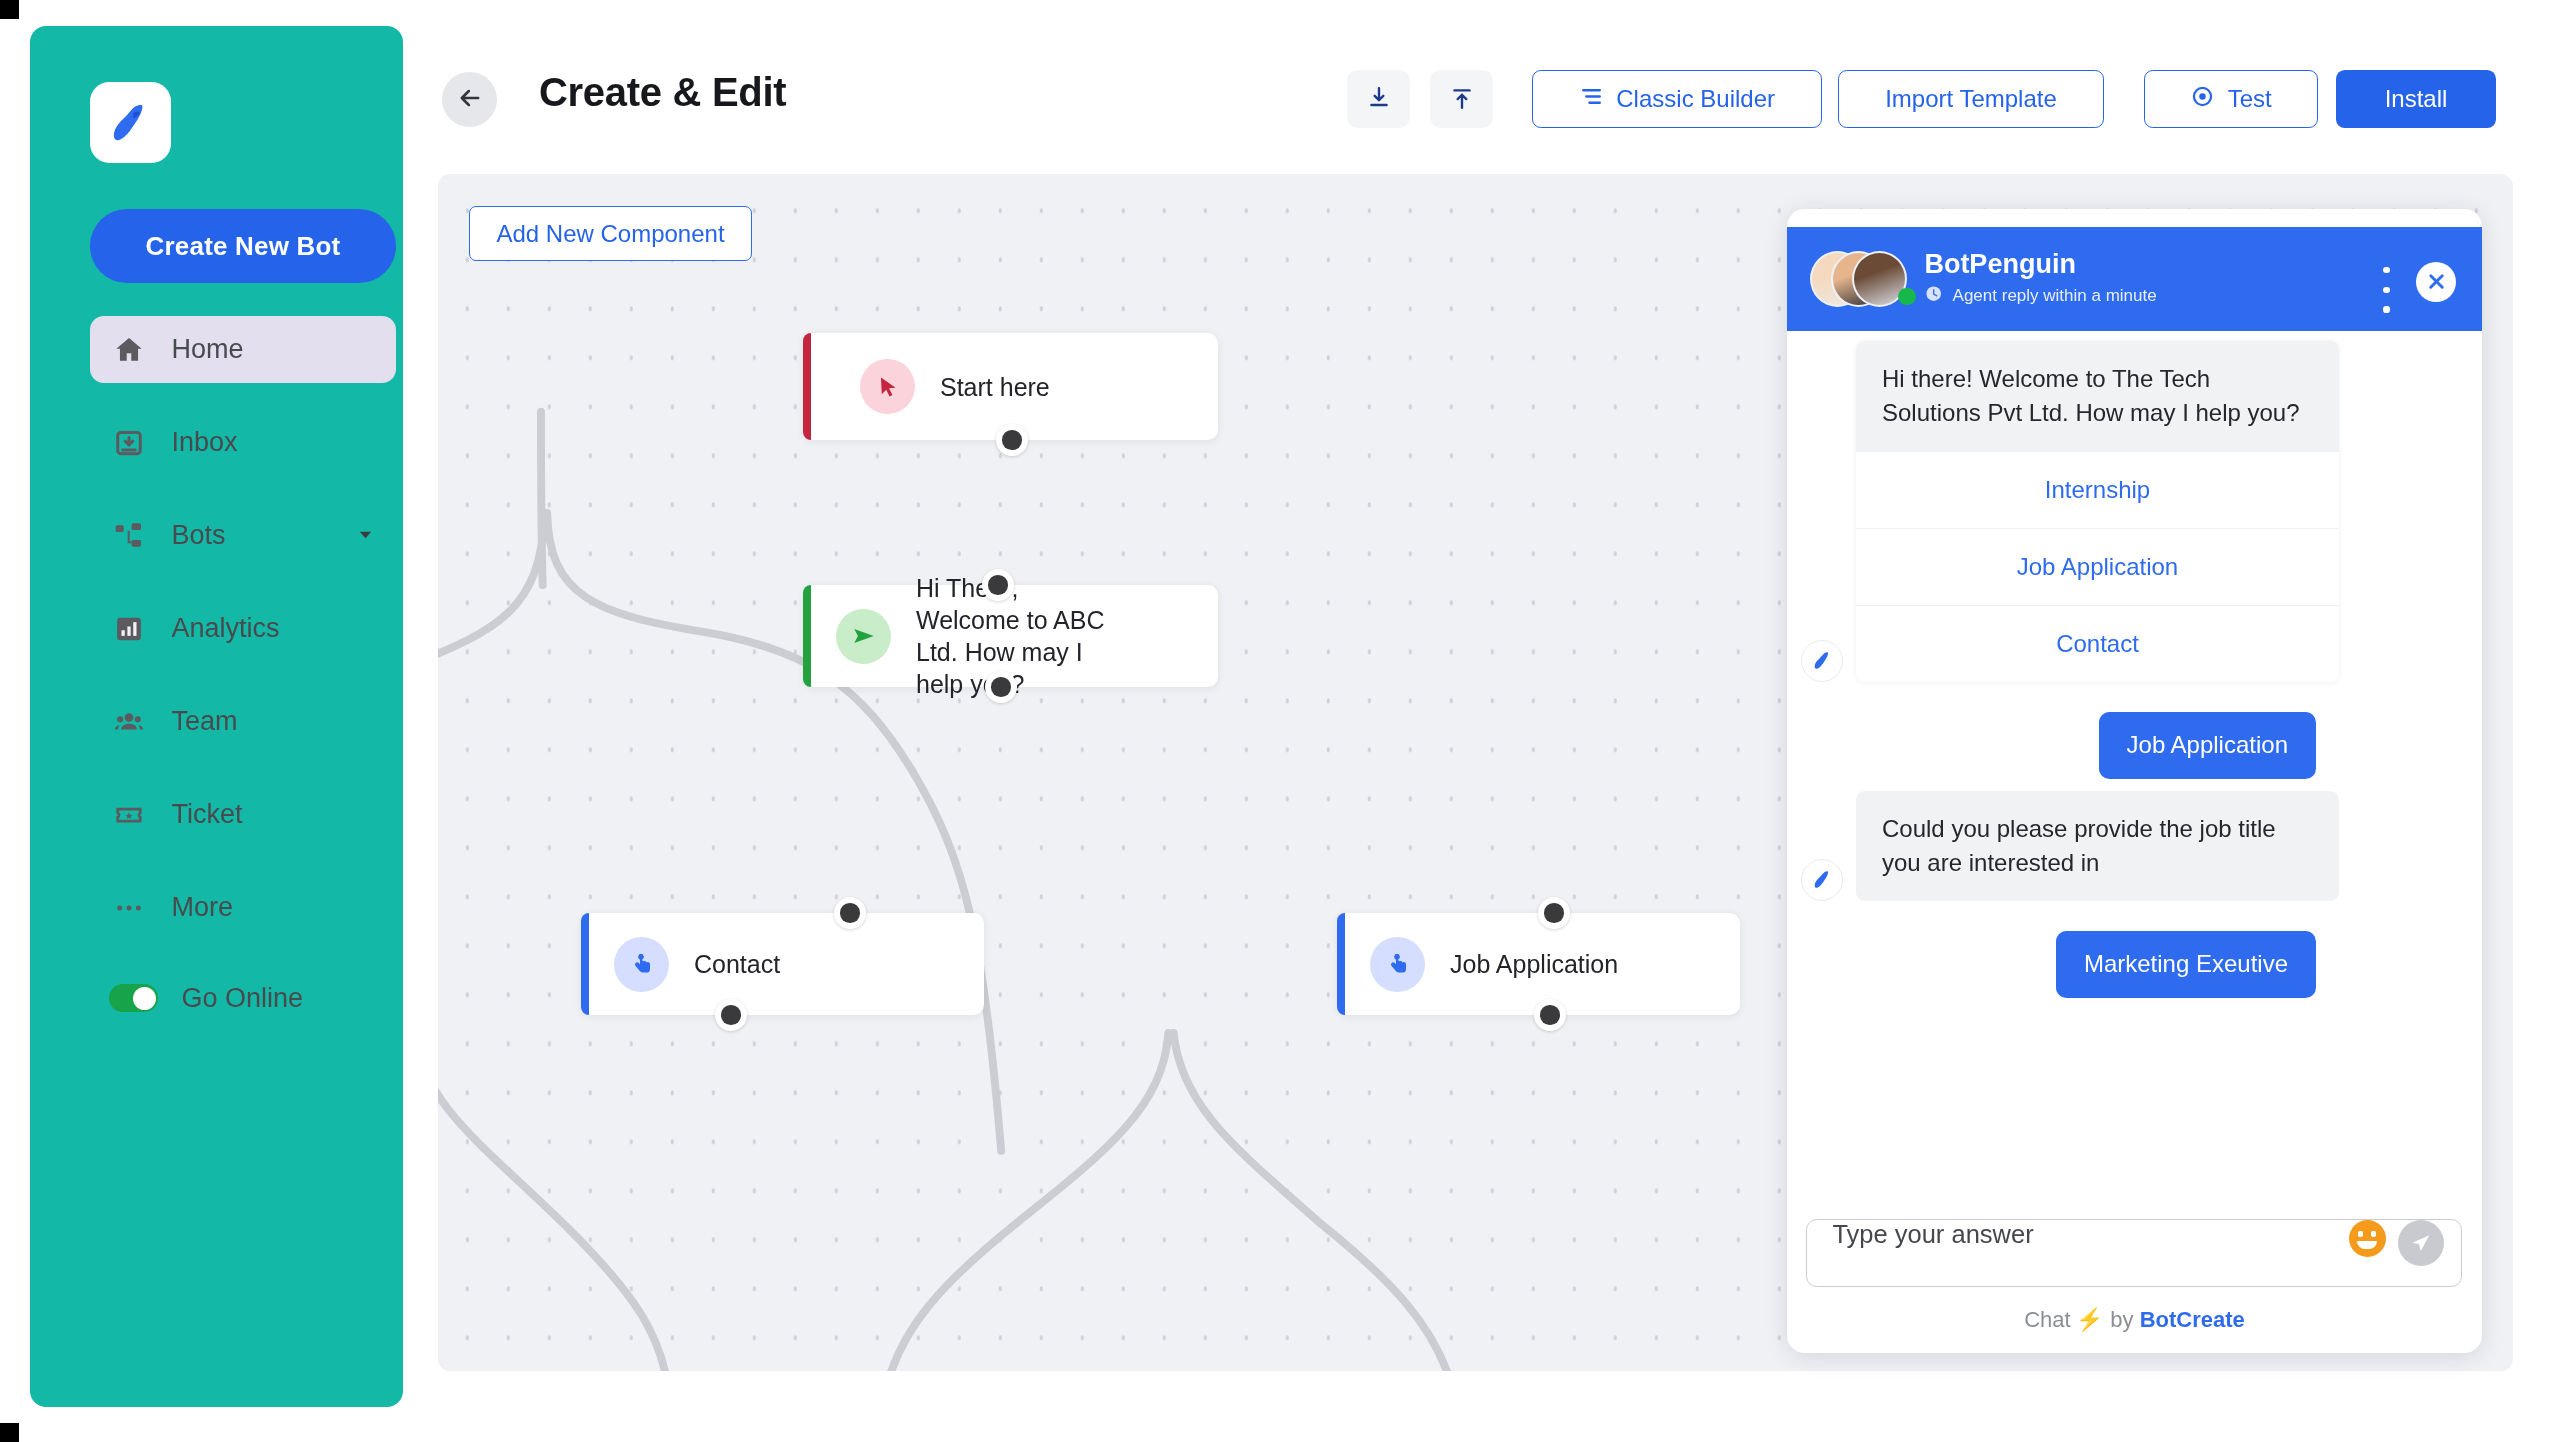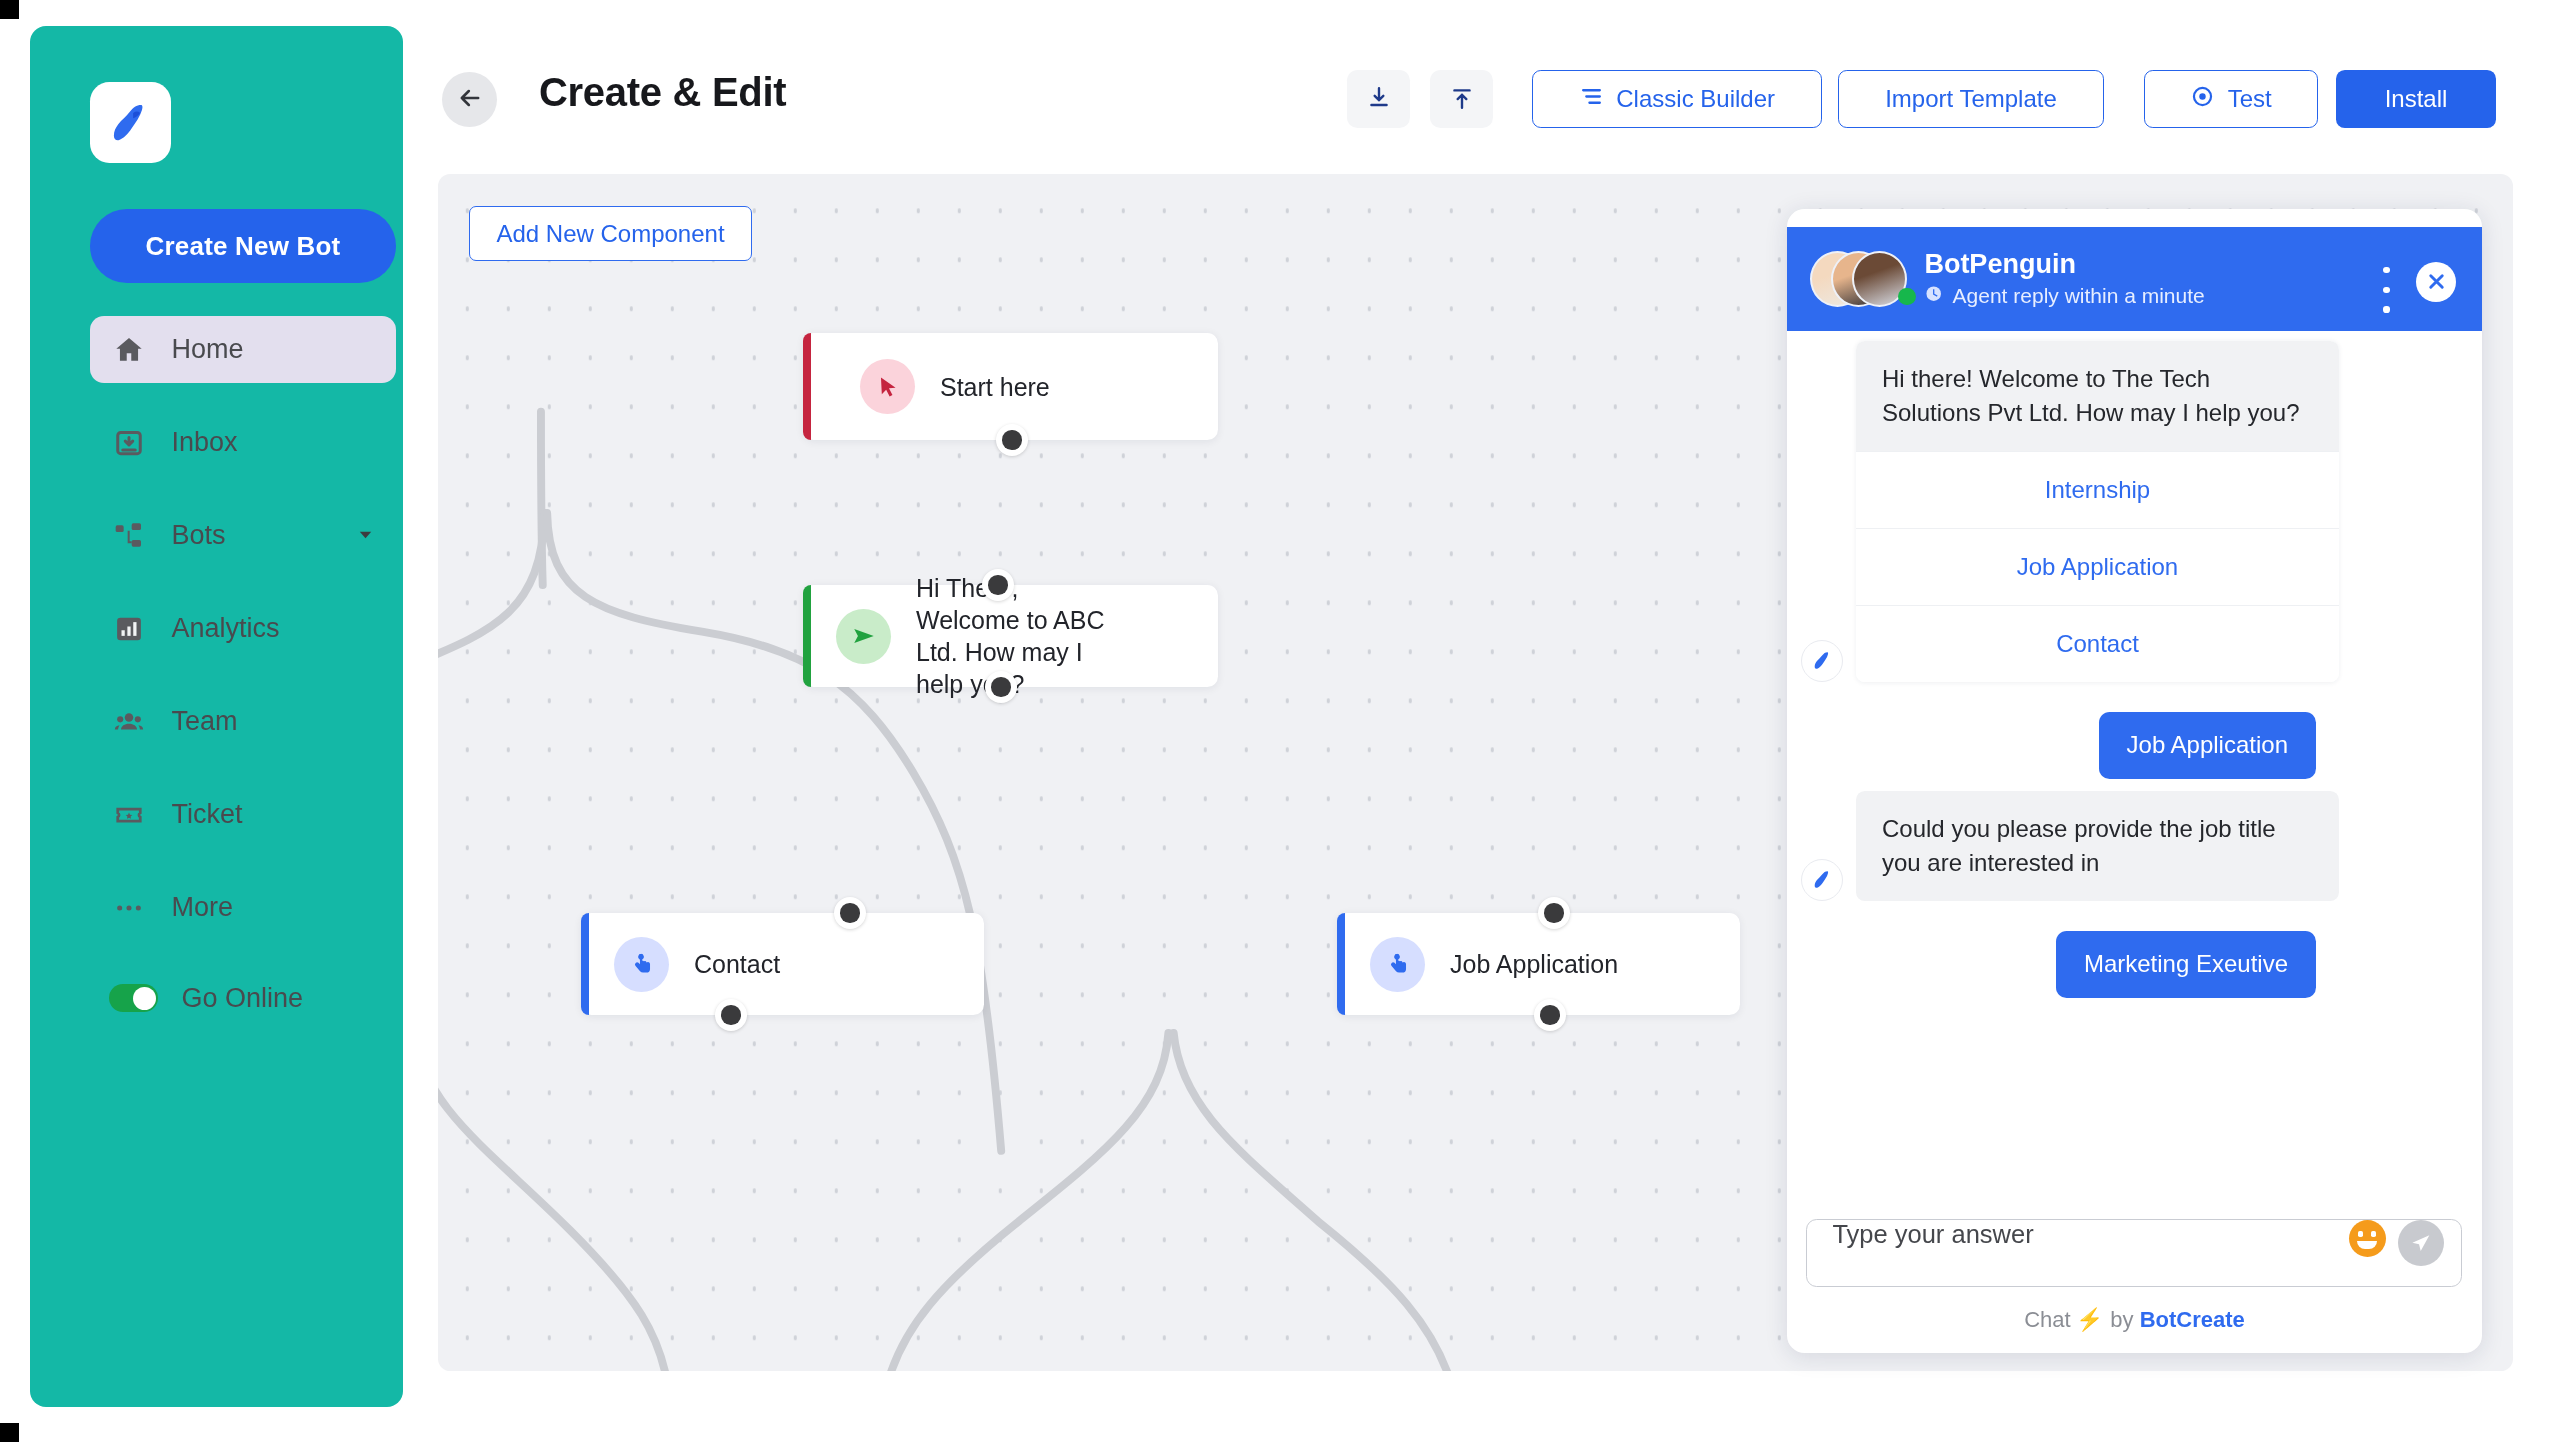--- a/index.html
+++ b/index.html
@@ -194,21 +194,21 @@
   .av2 { left: 21px; background: linear-gradient(160deg,#e7b58c 40%,#2d2d33); }
   .av3 { left: 42px; background: linear-gradient(160deg,#6b4a36 38%,#d9dde6); }
   #online-dot {
     position: absolute; left: 88px; top: 37px;
     width: 17.6px; height: 17.6px; border-radius: 50%;
     background: #17b74c;
   }
   #chat-title-wrap { margin-left: 19.4px; }
   #chat-title { color: #fff; font-size: 27px; font-weight: bold; }
   #chat-subtitle {
-    color: #e7eeff; font-size: 21px; margin-top: 4.4px;
+    color: #e7eeff; font-size: 17px; margin-top: 4.4px;
     display: flex; align-items: center; gap: 8.8px;
   }
   #chat-kebab {
     position: absolute; right: 84px; top: 40px;
     width: 23px; height: 46px; cursor: pointer;
     display: flex; flex-direction: column;
     align-items: center; justify-content: space-between;
   }
   #chat-kebab i { width: 6.2px; height: 6.2px; border-radius: 50%; background: #fff; display: block; }
   #chat-close {

